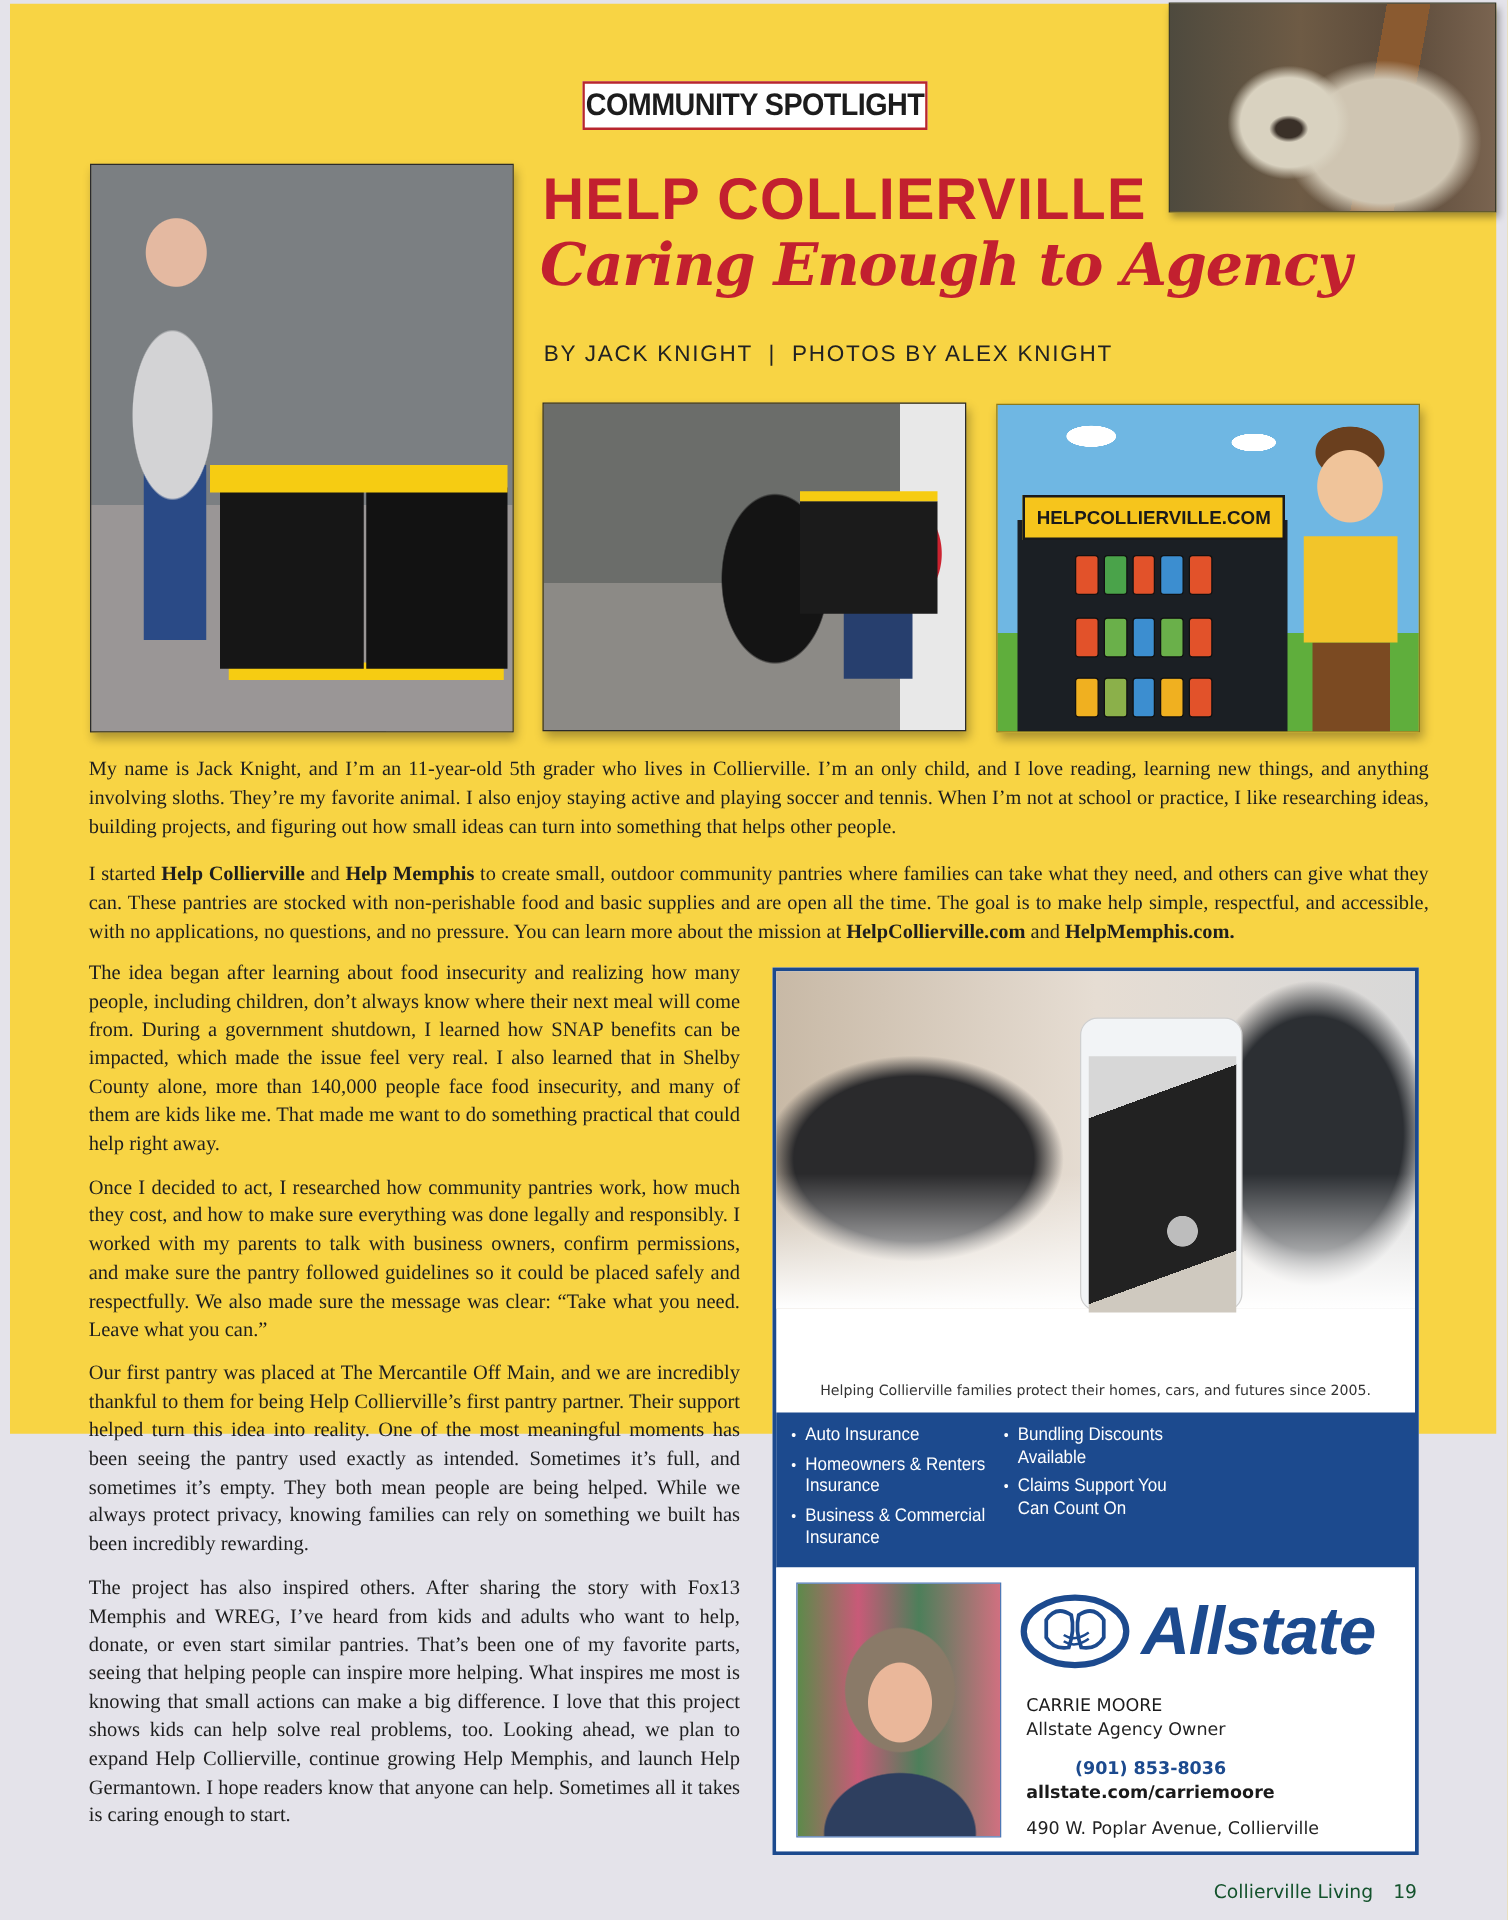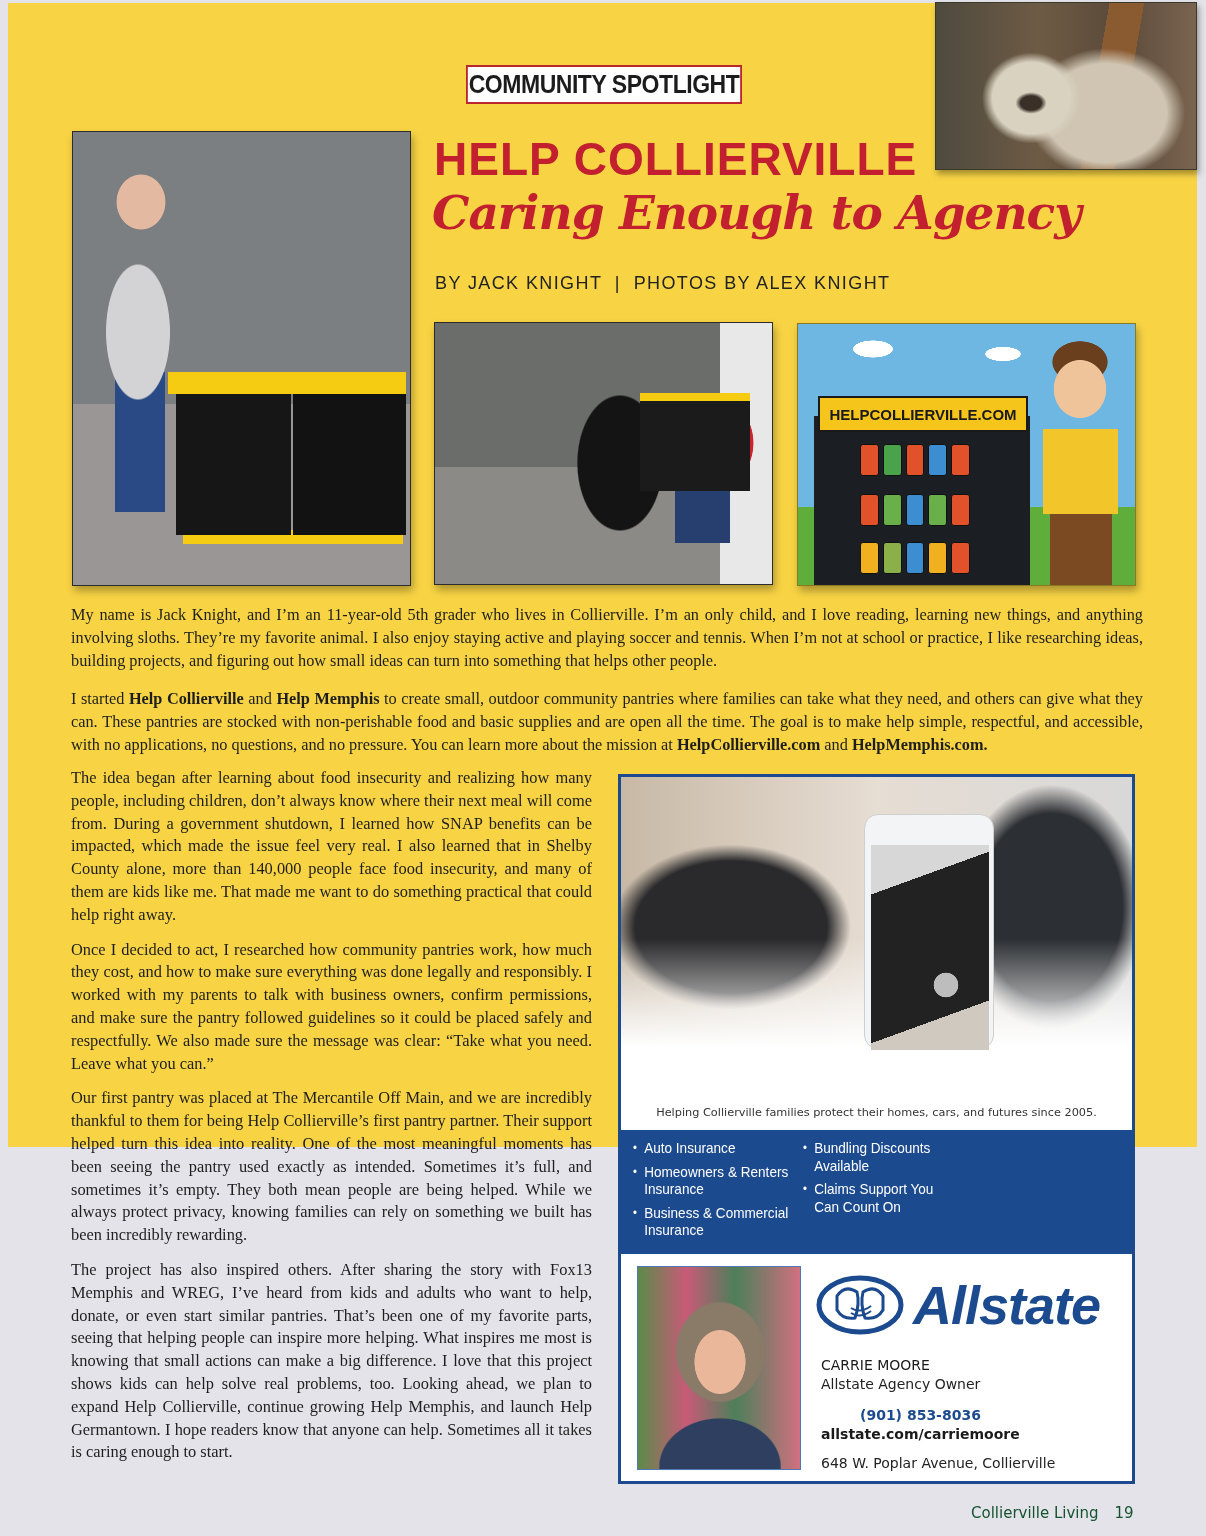--- a/index.html
+++ b/index.html
@@ -280,20 +280,20 @@
           <path d="M22 22 Q30 10 42 18 Q45 30 40 44 Q28 46 22 36 Z" fill="none" stroke="#1c4a8e" stroke-width="3"></path>
           <path d="M68 22 Q60 10 48 18 Q45 30 50 44 Q62 46 68 36 Z" fill="none" stroke="#1c4a8e" stroke-width="3"></path>
           <path d="M36 34 Q45 40 56 32 M36 39 Q45 45 56 37" fill="none" stroke="#1c4a8e" stroke-width="2"></path>
         </svg>
         <span class="allstate-word">Allstate</span>
       </div>
       <div class="agent-name">CARRIE MOORE</div>
       <div class="agent-role">Allstate Agency Owner</div>
       <div class="agent-phone">(901) 853-8036</div>
       <div class="agent-web">allstate.com/carriemoore</div>
-      <div class="agent-addr">648 W. Poplar Avenue, Collierville</div>
+      <div class="agent-addr">490 W. Poplar Avenue, Collierville</div>
     </div>
   </div>
 
   <div class="folio">
     <span>Collierville Living</span><span class="num">19</span>
   </div>
 </div>
 
 </body></html>

